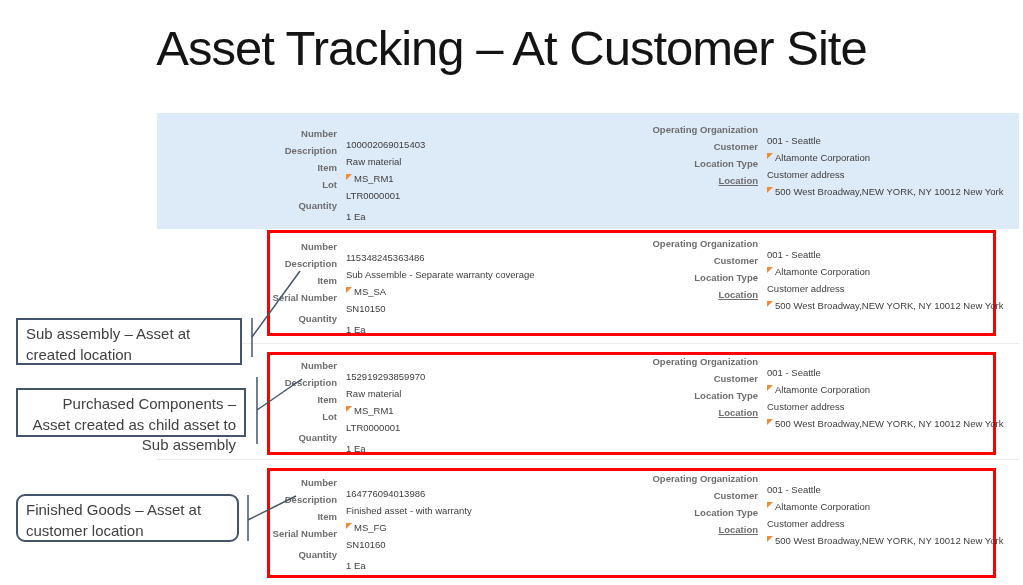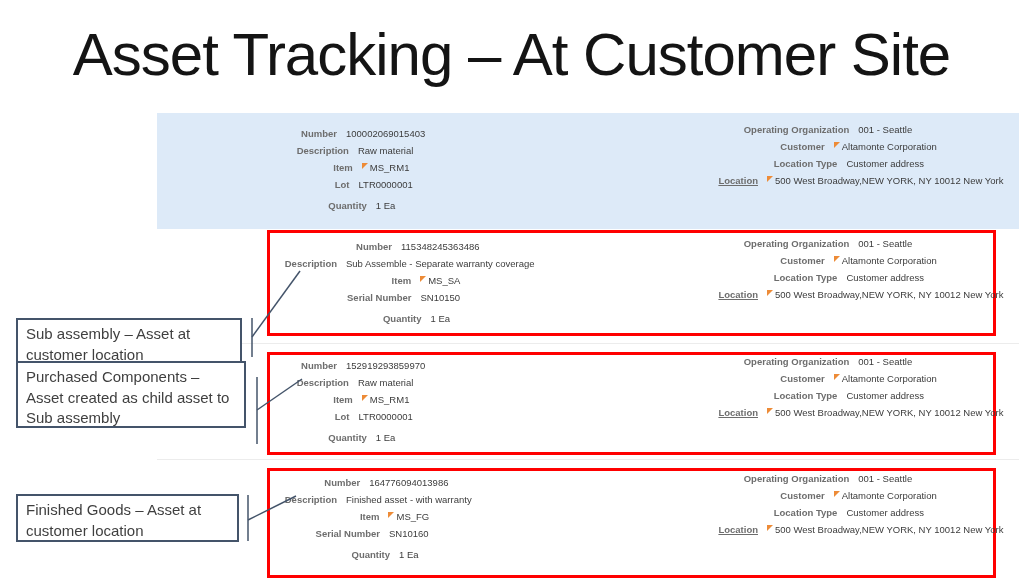--- a/index.html
+++ b/index.html
@@ -2,50 +2,50 @@
 <html><head>
 <meta charset="utf-8">
 <style>
   html,body { margin:0; padding:0; background:#fff; }
   .slide {
     position:relative; width:1023px; height:585px; background:#ffffff;
     font-family:"Liberation Sans", sans-serif; overflow:hidden;
   }
   .title {
     position:absolute; top:20px; left:0; right:0; text-align:center;
-    font-size:60px; font-weight:300; color:#141414; letter-spacing:-1px;
+    font-size:49px; font-weight:300; color:#141414; letter-spacing:-1px;
     font-family:"Liberation Sans", sans-serif; white-space:nowrap;
   }
   .panel-blue { position:absolute; left:157px; top:113px; width:862px; height:116px; background:#ddeaf8; }
   .divider { position:absolute; left:157px; width:862px; height:1px; background:#ececec; }
   .redbox { position:absolute; border:3px solid #ff0000; box-sizing:border-box; background:transparent; }
   .redbox.r1 { left:267px; top:230px; width:729px; height:106px; }
   .redbox.r2 { left:267px; top:352px; width:729px; height:103px; }
   .redbox.r3 { left:267px; top:468px; width:729px; height:110px; }
 
   .fieldcol { position:absolute; }
-  .frow { display:flex; align-items:flex-start; height:17px; font-size:9.5px;justify-content:center; }
+  .frow { display:flex; align-items:flex-start; height:17px; font-size:9.5px; }
   .frow .lbl { width:110px; text-align:right; font-weight:bold; color:#6d6d6d; flex:0 0 auto; }
   .fieldcol.rightcol .frow .lbl { width:148px; }
-  .frow .val { margin-left:9px; color:#3c3c3c; display:flex; align-items:flex-start; white-space:nowrap; }
+  .frow .val { margin-left:9px; color:#3c3c3c; display:flex; align-items:flex-start; white-space:nowrap;margin-top:11px; }
   .frow.gap { margin-top:4px; }
   .link { color:#1773bc; }
   .u { text-decoration:underline; }
   .flag {
     width:0; height:0; border-top:6px solid #ed8b37; border-right:6px solid transparent;
     margin:1px 2px 0 0; flex:0 0 auto;
   }
 
   .callout {
     position:absolute; box-sizing:border-box; border:2px solid #44546a; background:#ffffff;
     color:#3f3f3f; font-size:15px; line-height:1.38; padding:4px 8px;
   }
   .callout.c1 { left:16px; top:318px; width:226px; height:47px; }
-  .callout.c2 { left:16px; top:361px; width:230px; height:67px; }
-  .callout.c3 { left:16px; top:494px; width:223px; height:48px; }
+  .callout.c2 { left:16px; top:388px; width:230px; height:49px;text-align:right; }
+  .callout.c3 { left:16px; top:494px; width:223px; height:48px;border-radius:9px; }
 
   .overlay { position:absolute; left:0; top:0; width:1023px; height:585px; pointer-events:none; }
 </style>
 </head>
 <body>
 
 <div class="slide">
 
   <div class="title">Asset Tracking – At Customer Site</div>
 
@@ -250,21 +250,21 @@
     <div class="frow">
       <span class="lbl u">Location</span>
       <span class="val">
           <i class="flag"></i>
           <span>500 West Broadway,NEW YORK, NY 10012 New York</span>
         </span>
     </div>
   </div>
 
   <div class="callout c1">
-    <span>Sub assembly – Asset at customer location</span>
+    <span>Sub assembly – Asset at created location</span>
   </div>
   <div class="callout c2">
     <span>Purchased Components – Asset created as child asset to Sub assembly</span>
   </div>
   <div class="callout c3">
     <span>Finished Goods – Asset at customer location</span>
   </div>
 
   <svg class="overlay" width="1023" height="585" viewBox="0 0 1023 585">
     <g stroke="#44546a" stroke-width="1.5" fill="none">

